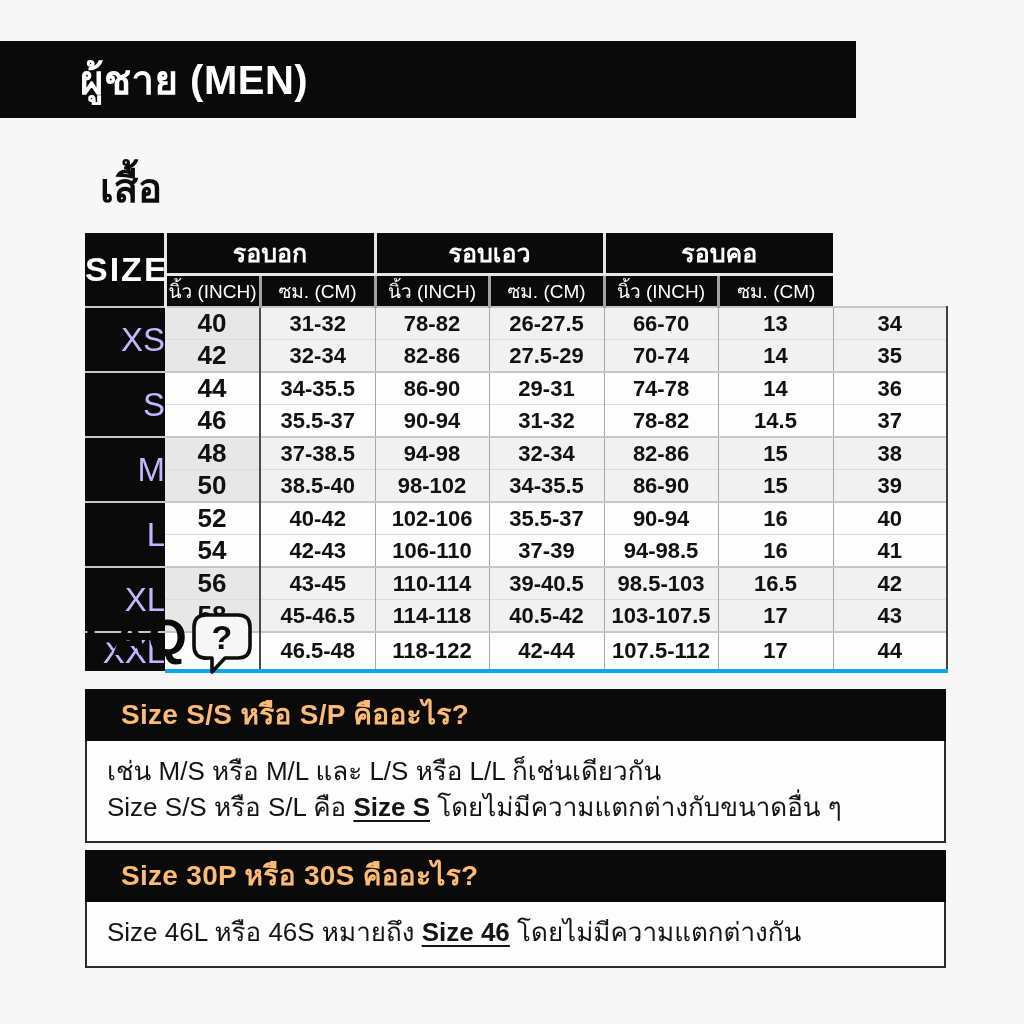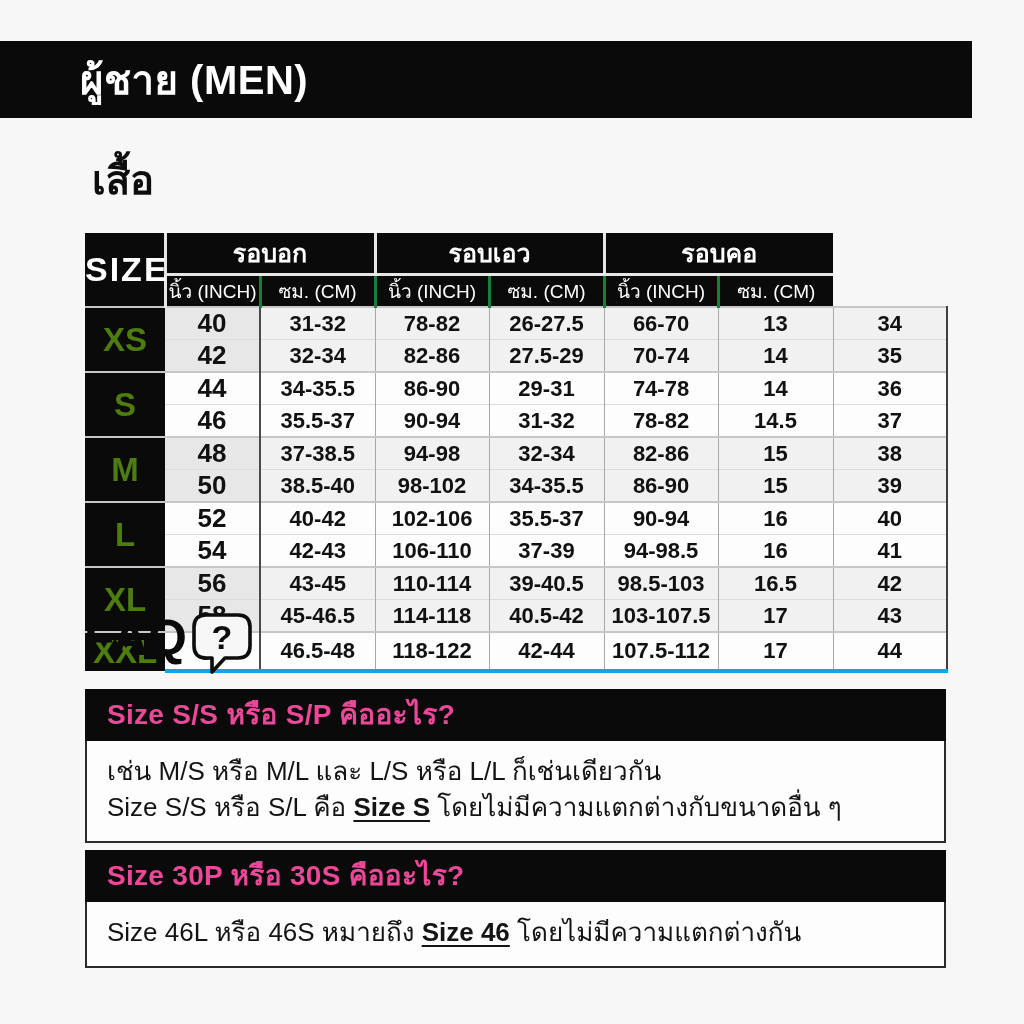--- a/index.html
+++ b/index.html
@@ -6,52 +6,53 @@
   body{
     width:1024px;height:1024px;
     background:#f7f7f7;
     font-family:"Liberation Sans","DejaVu Sans",sans-serif;
     position:relative;
     overflow:hidden;
     color:#111;
   }
   
   .title-bar{
-    position:absolute;left:0;top:41px;width:972px;height:77px;
+    position:absolute;left:0;top:41px;width:856px;height:77px;
     background:#0a0a0a;display:flex;align-items:center;
   }
   .title-bar h1{
     margin:0 0 0 80px;color:#ffffff;font-size:40px;font-weight:bold;letter-spacing:.5px;
   }
   
   .section-title{
-    position:absolute;left:84px;top:140px;margin:8px;
+    position:absolute;left:84px;top:140px;margin:16px;
     font-size:40px;font-weight:bold;color:#0d0d0d;
   }
   
   table.size-table{
     position:absolute;left:85px;top:210px;width:862px;
     border-collapse:collapse;table-layout:fixed;margin-top:23px;
   }
   .size-table th,.size-table td{padding:0;text-align:center;vertical-align:middle;}
   .size-table thead th{
     background:#0a0a0a;color:#ffffff;
   }
   .size-table thead tr.grow{height:33px;}
   .size-table thead tr.subrow{height:24px;}
   th.corner{font-size:34px;font-weight:bold;letter-spacing:2px;border-right:3px solid #e6e6e6;}
   th.group{font-size:25px;font-weight:bold;border-bottom:3px solid #e6e6e6;}
   th.gsep{border-left:3px solid #e6e6e6;}
   th.sub{font-size:19px;font-weight:normal;}
-  th.sub.gsep{border-left:3px solid #15803d;text-align:center;}
+  th.sub.gsep{border-left:3px solid #a3a3a3;text-align:center;}
   .size-table tbody tr{height:29px;}
   .size-table tbody tr.single{height:39px;}
   th.glabel{
-    background:#0a0a0a;color:#4d7c0f;font-size:33px;font-weight:bold;
+    background:#0a0a0a;color:#c4b5fd;font-size:33px;font-weight:normal;
     border-top:2px solid #d9d9d9;
+    text-align:right;
   }
   td.num{
     font-size:26px;font-weight:bold;background:#fdfdfd;
     border-top:1px solid #dcdcdc;
   }
   td.data{
     font-size:22px;font-weight:bold;background:#fdfdfd;
     border-left:1px solid #a8a8a8;border-top:1px solid #dcdcdc;
   }
   td.data.first{border-left:2px solid #4a4a4a;}
@@ -63,23 +64,23 @@
   
   .faq-head{
     position:absolute;left:84px;top:610px;height:64px;
     display:flex;align-items:flex-start;gap:4px;
   }
   .faq-title{font-size:50px;font-weight:bold;color:#0a0a0a;line-height:56px;}
   .faq-icon{display:block;margin-top:2px;}
   .faq-list{position:absolute;left:85px;top:689px;width:861px;}
   .faq-item + .faq-item{margin-top:7px;}
   .faq-question{
-    height:52px;background:#0a0a0a;color:#ec4899;
+    height:52px;background:#0a0a0a;color:#fdba74;
     font-size:28px;font-weight:bold;line-height:52px;
-    padding-left:22px;letter-spacing:.3px;
+    padding-left:36px;letter-spacing:.3px;
   }
   .faq-answer{
     background:#fdfdfd;border:2px solid #2b2b2b;border-top:none;
     padding:12px 20px 16px 20px;
     font-size:26px;line-height:36px;color:#141414;
   }
   .faq-answer .emph{
     font-weight:bold;text-decoration:underline;
     text-decoration-thickness:2px;text-underline-offset:4px;
   }

